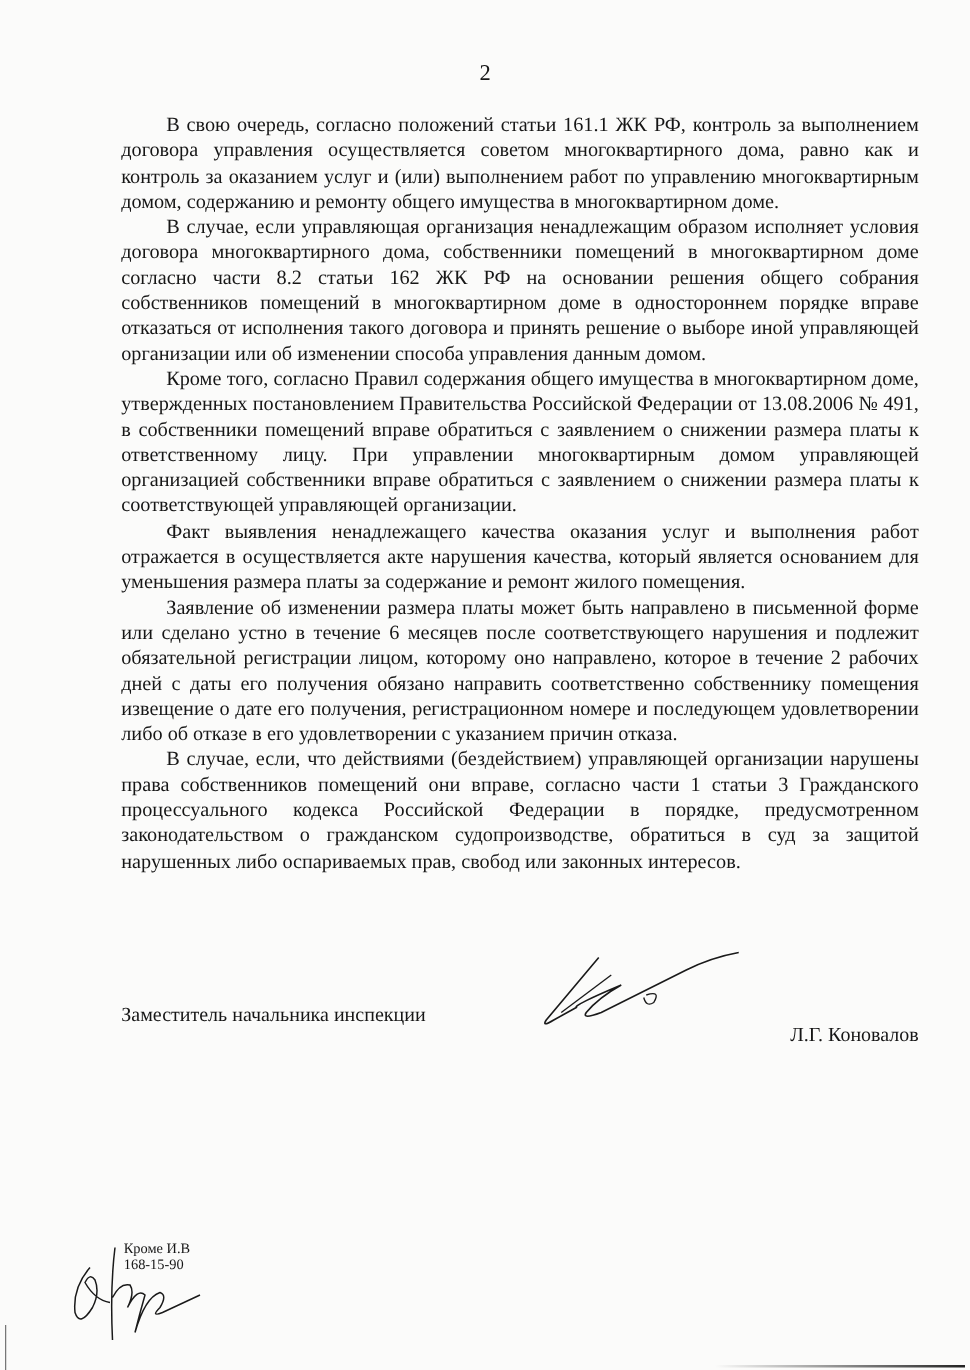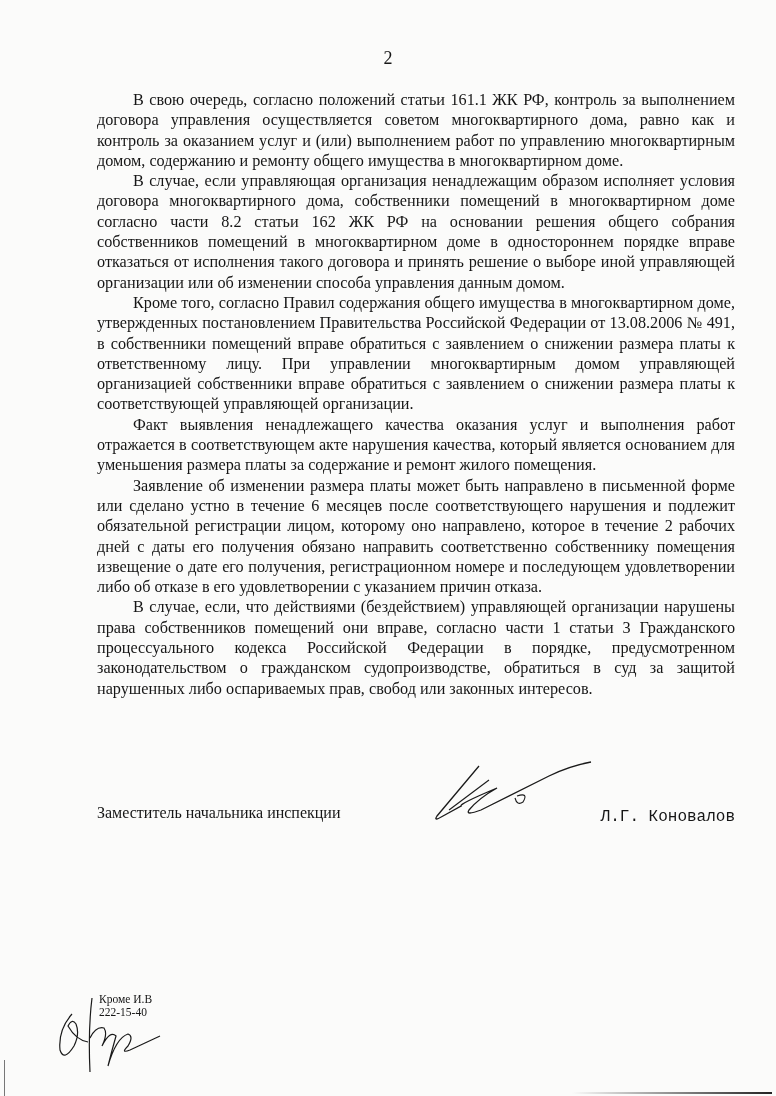--- a/index.html
+++ b/index.html
@@ -27,54 +27,54 @@
       font-size: 16.2px; line-height: 20.3px;
       text-align: justify;
     }
     .body-text p { margin: 0; }
     .body-text p.indent { text-indent: 36px; }
     .signature-row {
       position: absolute; left: 97px; top: 804px; width: 638px;
       font-size: 16px;
     }
     .sig-title { position: absolute; left: 0; top: 0; white-space: nowrap; }
-    .sig-name { position: absolute; right: 0; top: 4px; white-space: nowrap; font-family: Liberation Mono, monospace; }
+    .sig-name { position: absolute; right: 0; top: 16px; white-space: nowrap; }
     .sig-mark { position: absolute; left: 322px; top: -46px; }
     .executor {
       position: absolute; left: 99px; top: 993px; font-size: 11.5px; line-height: 13px;
     }
     .exec-sign { position: absolute; left: 50px; top: 990px; }
   </style>
 </head>
 <body>
 
 <div class="page-edge-left"></div>
 <div class="page-edge-bottom"></div>
 
 <div class="page-number">2</div>
 
 <div class="body-text">
   <p class="indent">В свою очередь, согласно положений статьи 161.1 ЖК РФ, контроль за выполнением договора управления осуществляется советом многоквартирного дома, равно как и контроль за оказанием услуг и (или) выполнением работ по управлению многоквартирным домом, содержанию и ремонту общего имущества в многоквартирном доме.</p>
   <p class="indent">В случае, если управляющая организация ненадлежащим образом исполняет условия договора многоквартирного дома, собственники помещений в многоквартирном доме согласно части 8.2 статьи 162 ЖК РФ на основании решения общего собрания собственников помещений в многоквартирном доме в одностороннем порядке вправе отказаться от исполнения такого договора и принять решение о выборе иной управляющей организации или об изменении способа управления данным домом.</p>
   <p class="indent">Кроме того, согласно Правил содержания общего имущества в многоквартирном доме, утвержденных постановлением Правительства Российской Федерации от 13.08.2006 № 491, в собственники помещений вправе обратиться с заявлением о снижении размера платы к ответственному лицу. При управлении многоквартирным домом управляющей организацией собственники вправе обратиться с заявлением о снижении размера платы к соответствующей управляющей организации.</p>
-  <p class="indent">Факт выявления ненадлежащего качества оказания услуг и выполнения работ отражается в соответствующем акте нарушения качества, который является основанием для уменьшения размера платы за содержание и ремонт жилого помещения.</p>
+  <p class="indent">Факт выявления ненадлежащего качества оказания услуг и выполнения работ отражается в осуществляется акте нарушения качества, который является основанием для уменьшения размера платы за содержание и ремонт жилого помещения.</p>
   <p class="indent">Заявление об изменении размера платы может быть направлено в письменной форме или сделано устно в течение 6 месяцев после соответствующего нарушения и подлежит обязательной регистрации лицом, которому оно направлено, которое в течение 2 рабочих дней с даты его получения обязано направить соответственно собственнику помещения извещение о дате его получения, регистрационном номере и последующем удовлетворении либо об отказе в его удовлетворении с указанием причин отказа.</p>
   <p class="indent">В случае, если, что действиями (бездействием) управляющей организации нарушены права собственников помещений они вправе, согласно части 1 статьи 3 Гражданского процессуального кодекса Российской Федерации в порядке, предусмотренном законодательством о гражданском судопроизводстве, обратиться в суд за защитой нарушенных либо оспариваемых прав, свобод или законных интересов.</p>
 </div>
 
 <div class="signature-row">
   <span class="sig-title">Заместитель начальника инспекции</span>
   <svg class="sig-mark" width="180" height="70" viewBox="0 0 180 70">
     <path d="M60 8 L18 58 Q14 64 24 58 L42 48 Q40 46 78 30 Q60 40 50 52 Q46 58 62 52 L130 18 Q150 8 172 4" fill="none" stroke="#1a1a1a" stroke-width="1.3"></path>
     <path d="M30 52 L70 22" fill="none" stroke="#1a1a1a" stroke-width="1.1"></path>
     <path d="M98 38 Q110 34 104 44 Q98 48 96 40" fill="none" stroke="#1a1a1a" stroke-width="1.1"></path>
   </svg>
   <span class="sig-name">Л.Г. Коновалов</span>
 </div>
 
 <svg class="exec-sign" width="120" height="90" viewBox="0 0 120 90">
   <path d="M22 24 Q8 40 10 60 Q14 72 24 56 Q30 44 26 34 Q22 28 18 36 Q26 50 38 52 M42 8 Q38 40 40 82 M40 48 Q46 36 54 38 Q58 44 52 56 Q60 40 66 46 Q62 60 58 76 Q66 48 78 44 Q84 46 78 56 Q70 64 80 60 L110 46" fill="none" stroke="#1a1a1a" stroke-width="1.2"></path>
 </svg>
 
 <div class="executor">
   <div>Кроме И.В</div>
-  <div>222-15-40</div>
+  <div>168-15-90</div>
 </div>
 
 </body></html>

